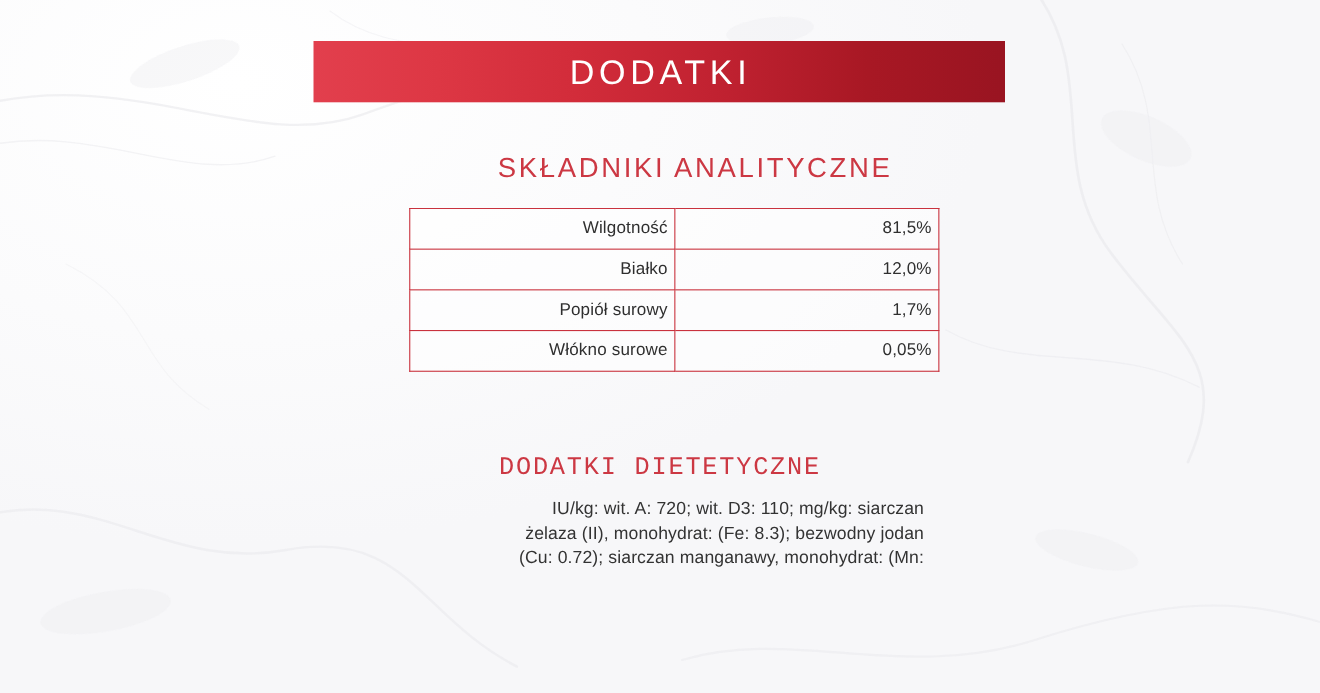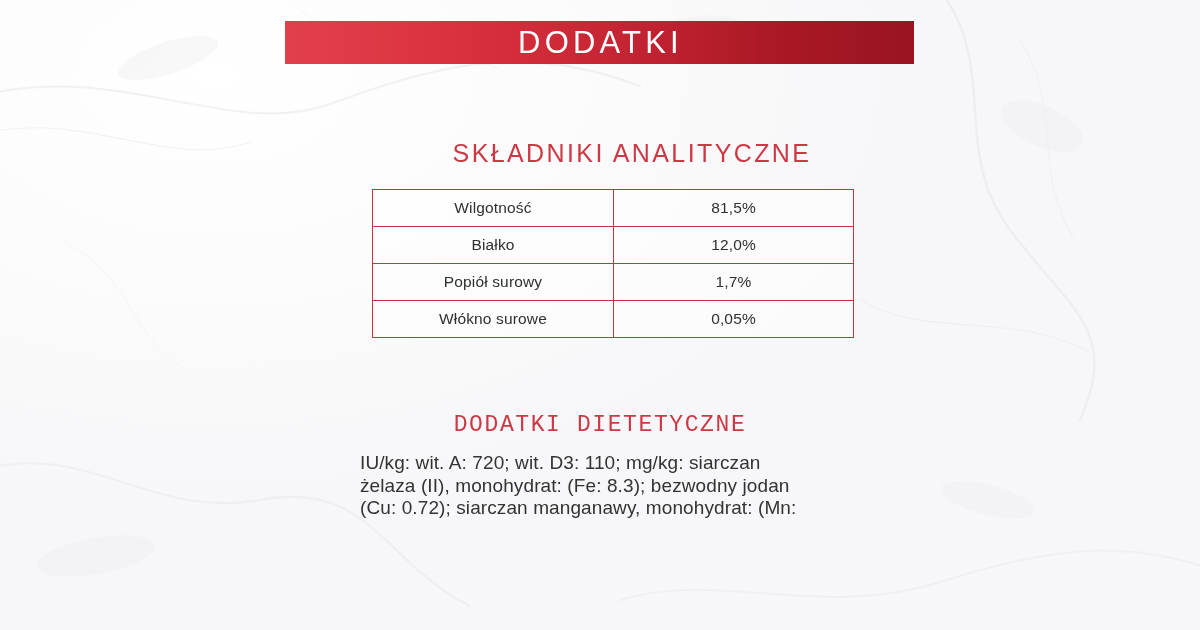--- a/index.html
+++ b/index.html
@@ -40,23 +40,23 @@
   .marble-veins svg {
     width: 100%;
     height: 100%;
     display: block;
   }
 
   
   #banner {
     position: absolute;
     left: 285px;
-    top: 21px;
+    top: 37px;
     width: 629px;
-    height: 43px;
+    height: 56px;
     background: linear-gradient(90deg,
         #e23f4d 0%,
         #dd3744 18%,
         #d22c3a 38%,
         #bf2130 60%,
         #a81824 80%,
         #991421 100%);
     display: flex;
     align-items: center;
     justify-content: center;
@@ -100,40 +100,40 @@
     position: absolute;
     left: 372px;
     top: 189px;
     width: 455px;
     border-collapse: collapse;
     table-layout: fixed;
   }
   #nutrition-table td {
     border: 1.6px solid #c9323e;
     height: 36px;
-    text-align: center;
+    text-align: right;
     vertical-align: middle;
     color: #2f2f2f;
     font-size: 15.5px;
     letter-spacing: .15px;
     padding: 0 6px;
     background: rgba(255,255,255,.55);
   }
   #nutrition-table td.label-cell { width: 228px; }
   #nutrition-table td.value-cell { width: 227px; }
 
   
   #dietary-text {
     position: absolute;
     left: 360px;
     top: 452px;
     width: 480px;
-    text-align: left;
+    text-align: right;
     color: #333333;
-    font-size: 19px;
+    font-size: 16px;
     line-height: 22.6px;
     letter-spacing: .1px;
   }
 </style>
 </head>
 <body>
 
 <div id="canvas">
 
   <div class="marble-layer marble-base"></div>

